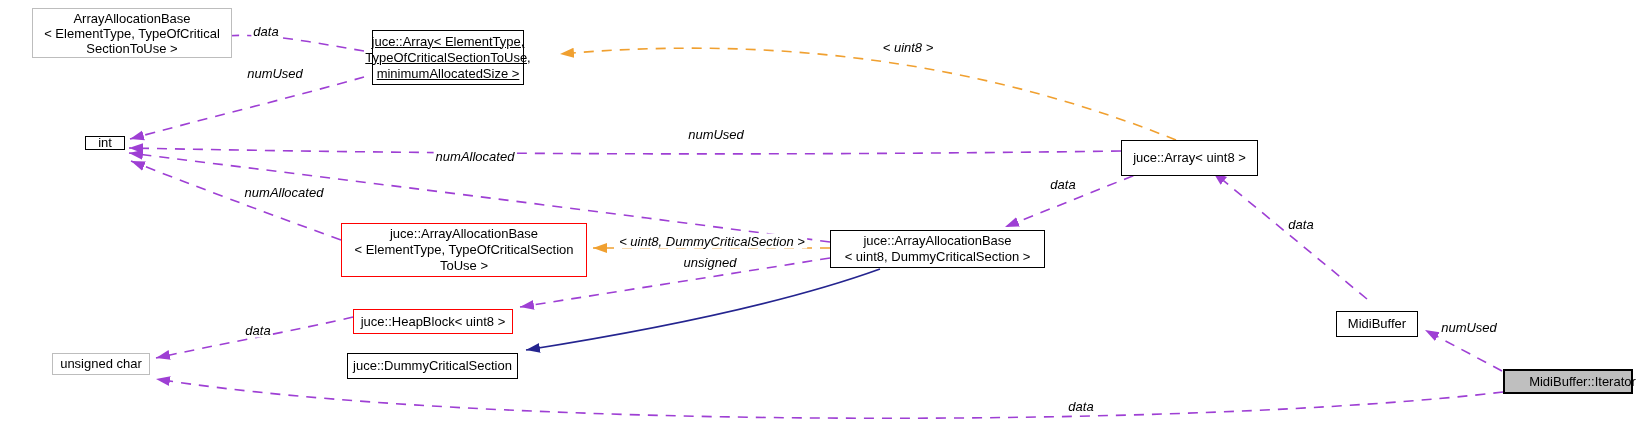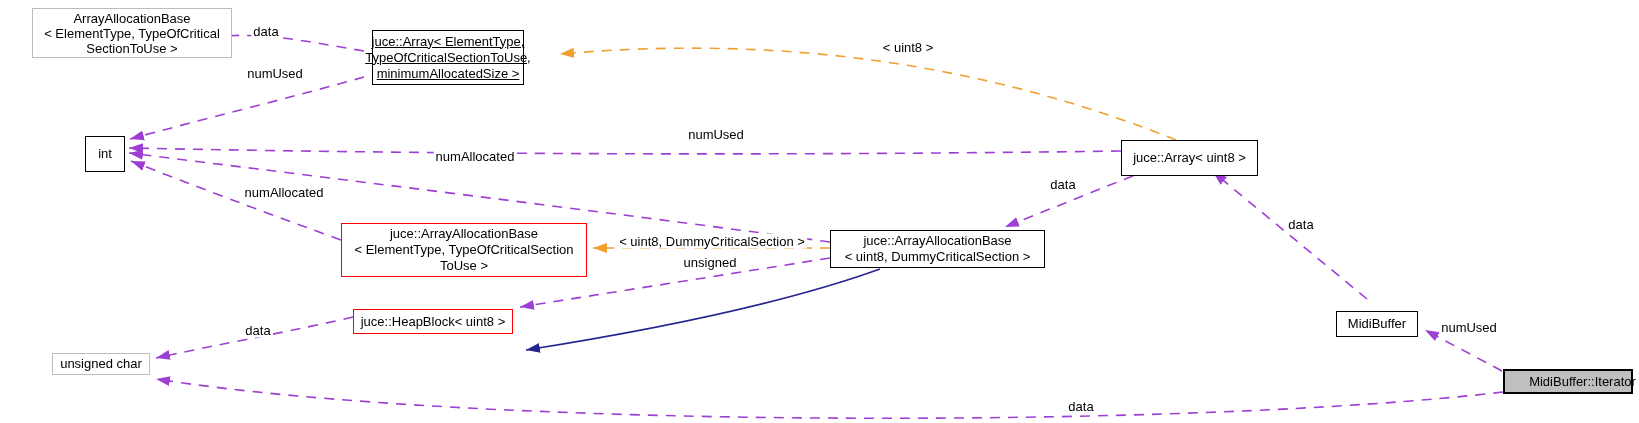--- a/index.html
+++ b/index.html
@@ -27,20 +27,21 @@
   .node.red-border{border:1.5px solid #fe0000;}
   .node.selected{background:#bfbfbf;border:2px solid #000000;padding-left:32px;}
   .edge-label{
     position:absolute;
     transform:translate(-50%,-50%);
     font-size:13px;line-height:15px;
     color:#000000;
     background:#ffffff;
     padding:0 2px;
     white-space:nowrap;
+    font-style:italic;
   }
 </style>
 </head>
 <body>
 
 <div id="canvas">
 
   <svg id="edges" width="1639" height="423" viewBox="0 0 1639 423" xmlns="http://www.w3.org/2000/svg">
     <defs>
       <marker id="arrow-purple" markerUnits="userSpaceOnUse" markerWidth="15" markerHeight="12" refX="14" refY="6" orient="auto">
@@ -73,31 +74,32 @@
   </svg>
 
   <div class="node gray-border" style="left:7px;top:8px;width:200px;height:50px;line-height:15px;margin-left:25px;">ArrayAllocationBase
 &lt; ElementType, TypeOfCritical
 SectionToUse &gt;</div>
 
   <div class="node" style="left:372px;top:30px;width:152px;height:55px;text-decoration:underline;">juce::Array&lt; ElementType,
 TypeOfCriticalSectionToUse,
 minimumAllocatedSize &gt;</div>
 
-  <div class="node" style="left:85px;top:136px;width:40px;height:36px;">int</div>
+  <div class="node" style="left:85px;top:136px;width:40px;height:14px;">int</div>
 
   <div class="node red-border" style="left:341px;top:223px;width:246px;height:54px;">juce::ArrayAllocationBase
 &lt; ElementType, TypeOfCriticalSection
 ToUse &gt;</div>
 
   <div class="node red-border" style="left:353px;top:303px;width:160px;height:25px;margin-top:6px;">juce::HeapBlock&lt; uint8 &gt;</div>
 
   <div class="node" style="left:830px;top:230px;width:215px;height:38px;">juce::ArrayAllocationBase
 &lt; uint8, DummyCriticalSection &gt;</div>
 
+  <div class="node" style="left:347px;top:353px;width:171px;height:26px;">juce::DummyCriticalSection</div>
 
   <div class="node gray-border" style="left:52px;top:353px;width:98px;height:22px;">unsigned char</div>
 
   <div class="node" style="left:1121px;top:140px;width:137px;height:36px;">juce::Array&lt; uint8 &gt;</div>
 
   <div class="node" style="left:1336px;top:300px;width:82px;height:26px;margin-top:11px;">MidiBuffer</div>
 
   <div class="node selected" style="left:1503px;top:369px;width:130px;height:25px;">MidiBuffer::Iterator</div>
 
   <span class="edge-label" style="left:266px;top:31px;">data</span>

